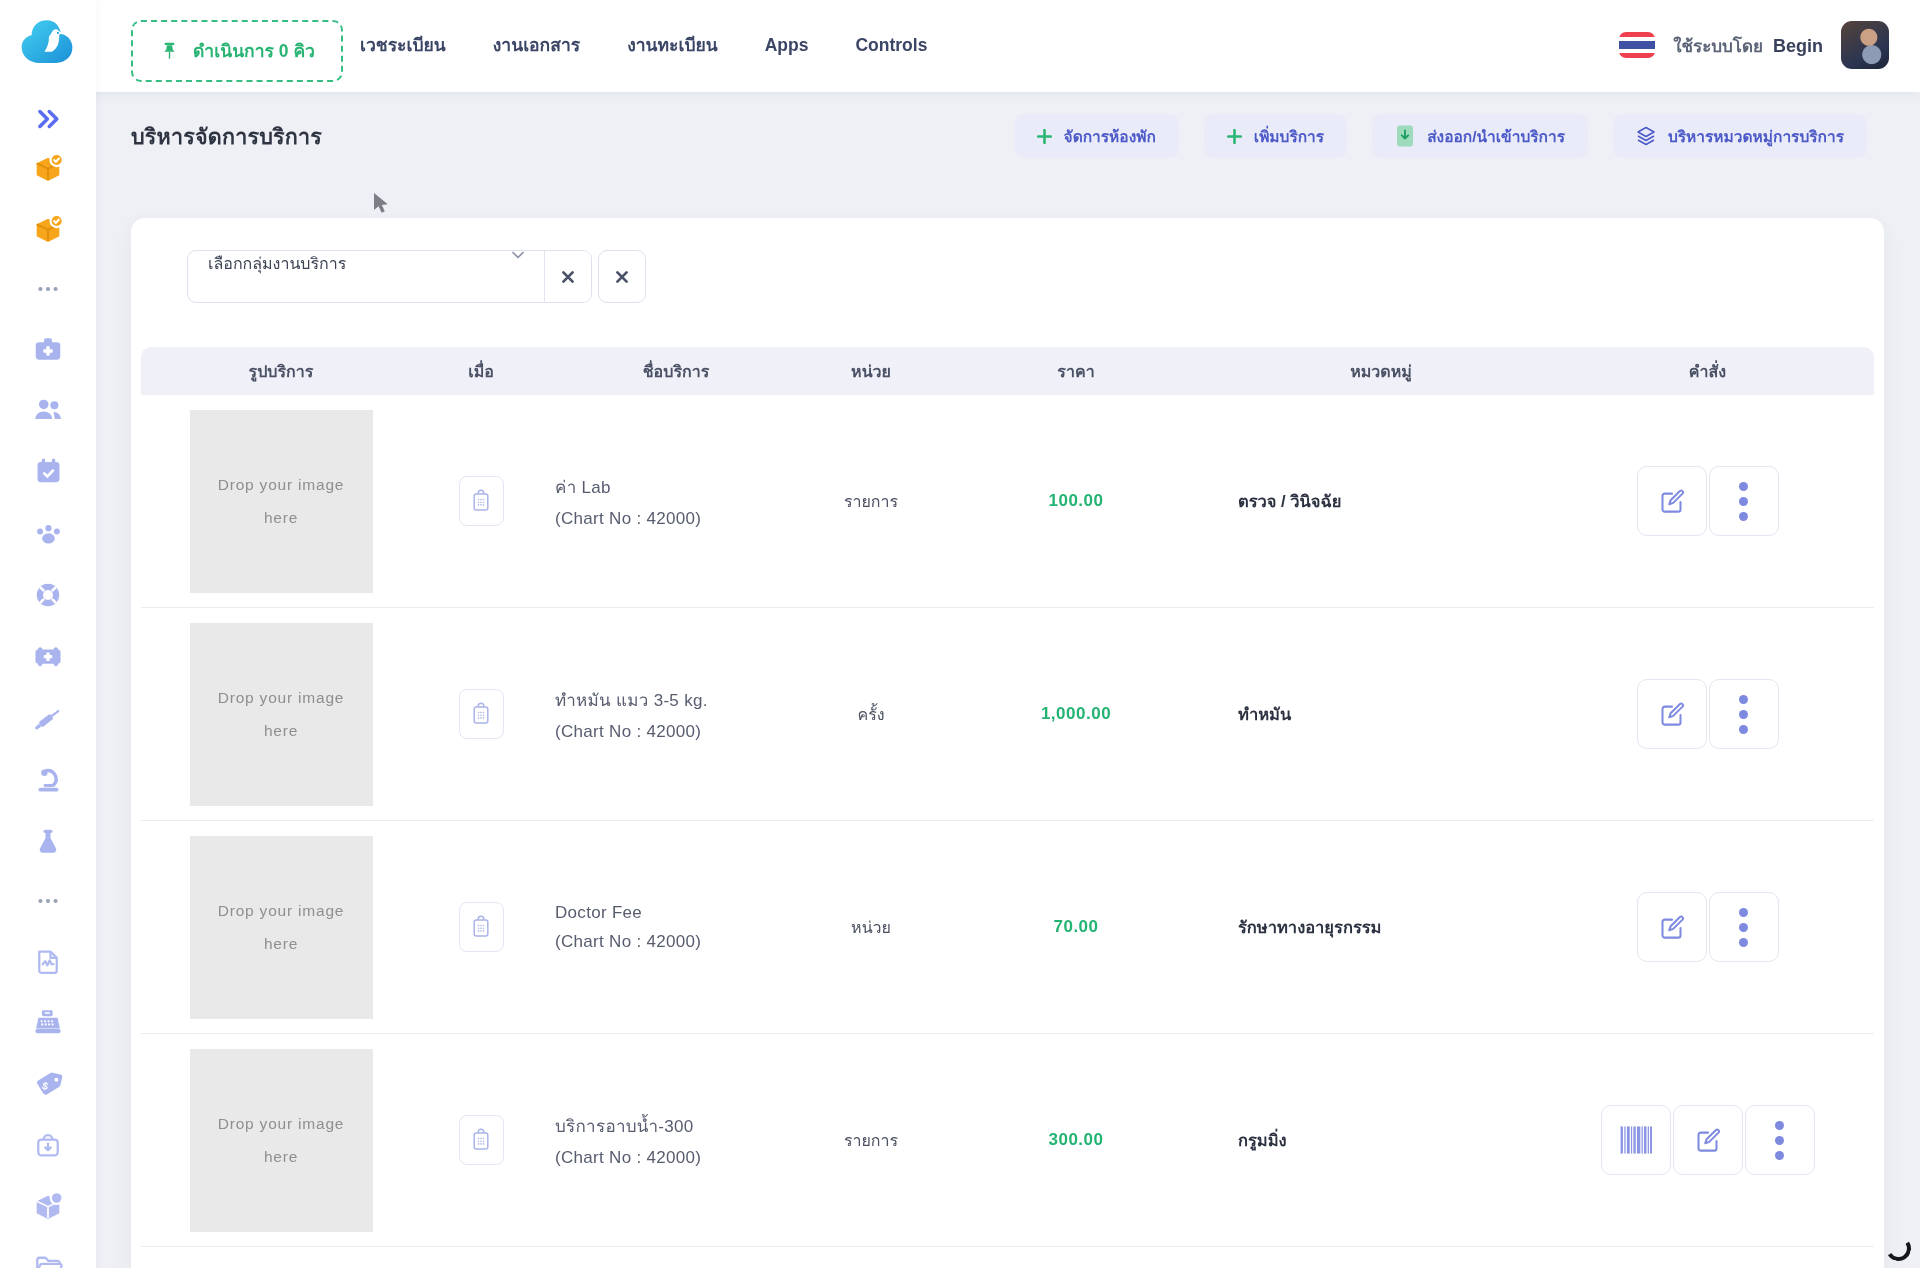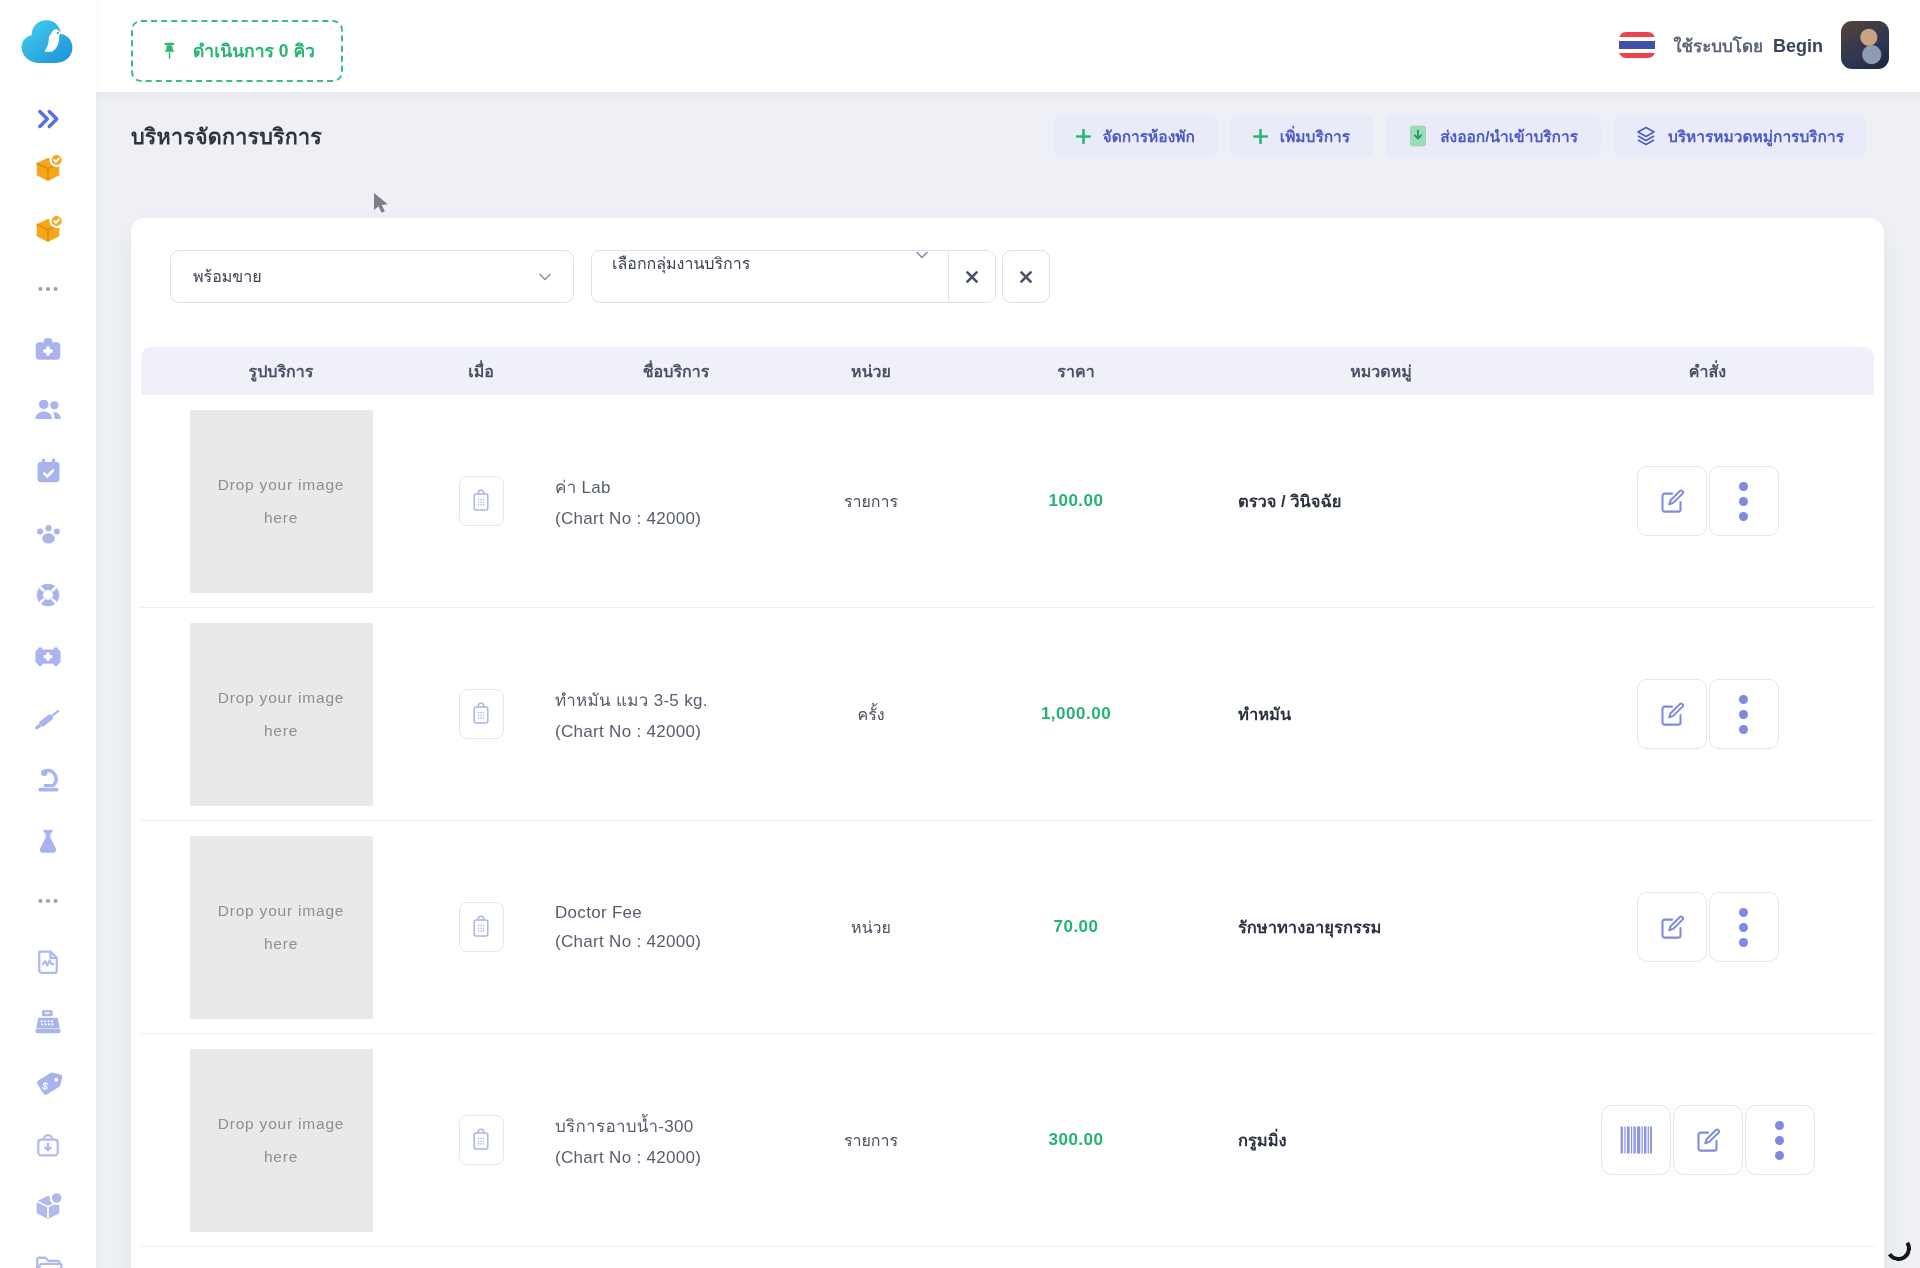--- a/index.html
+++ b/index.html
@@ -34,21 +34,21 @@
   
   .sidebar { position:absolute; left:0; top:0; width:96px; height:1268px; background:#fff; z-index:6;
              box-shadow:2px 0 8px rgba(60,70,120,.04); }
   .logo { position:absolute; left:18px; top:18px; width:58px; height:52px; }
   .sic { position:absolute; left:31px; width:34px; height:34px; display:flex; align-items:center; justify-content:center; cursor:pointer; }
 
   
   .title-row { position:absolute; left:131px; right:53px; top:110px; height:52px;
                display:flex; align-items:center; justify-content:space-between; z-index:2; }
   .page-title { font-size:21.5px; font-weight:bold; color:#2e3442; letter-spacing:.2px; }
-  .action-btns { display:flex; gap:12px; }
+  .action-btns { display:flex; gap:25px; }
   .abtn { height:44px; padding:0 23px; background:#e9ebf8; border:none; border-radius:9px;
           display:inline-flex; align-items:center; gap:12px; font-size:15.5px; font-weight:bold;
           color:#4c59c8; cursor:pointer; font-family:inherit; white-space:nowrap; }
 
   
   .card { position:absolute; left:131px; right:36px; top:218px; height:1100px; background:#fff;
           border-radius:14px; box-shadow:0 8px 22px rgba(50,60,110,.06); z-index:2; }
 
   .filters { margin:32px 24px 0 39px; display:flex; height:53px; }
   .sel { border:1px solid #dde1ed; border-radius:9px; background:#fff; display:flex; align-items:center;
@@ -166,20 +166,27 @@
 
   <div class="topbar">
     <button class="queue-btn">
       <span>
           <svg width="21" height="21" viewBox="0 0 24 24">
             <use href="#i-pin"></use>
           </svg>
         </span>
       <span>ดำเนินการ 0 คิว</span>
     </button>
+    <div class="nav-links">
+      <span class="nav-link">เวชระเบียน</span>
+      <span class="nav-link">งานเอกสาร</span>
+      <span class="nav-link">งานทะเบียน</span>
+      <span class="nav-link">Apps</span>
+      <span class="nav-link">Controls</span>
+    </div>
     <div class="top-right">
       <div class="flag">
           <i class="r"></i>
           <i class="w"></i>
           <i class="b"></i>
           <i class="w"></i>
           <i class="r"></i>
         </div>
       <div class="user-text">
         <span class="user-prefix">ใช้ระบบโดย</span>
@@ -420,26 +427,20 @@
             <use href="#i-layers"></use>
           </svg>
         <span>บริหารหมวดหมู่การบริการ</span>
       </button>
     </div>
   </div>
 
   <div class="card">
 
     <div class="filters">
-      <div class="sel sel-status">
-        <span class="sel-label">พร้อมขาย</span>
-        <svg width="12" height="8" viewBox="0 0 12 8">
-            <use href="#i-chev"></use>
-          </svg>
-      </div>
       <div class="grp">
         <div class="sel-part">
           <span class="sel-label">เลือกกลุ่มงานบริการ</span>
           <svg width="12" height="8" viewBox="0 0 12 8">
               <use href="#i-chev"></use>
             </svg>
         </div>
         <button class="x-part">
           <svg width="14" height="14" viewBox="0 0 14 14">
               <use href="#i-x"></use>

